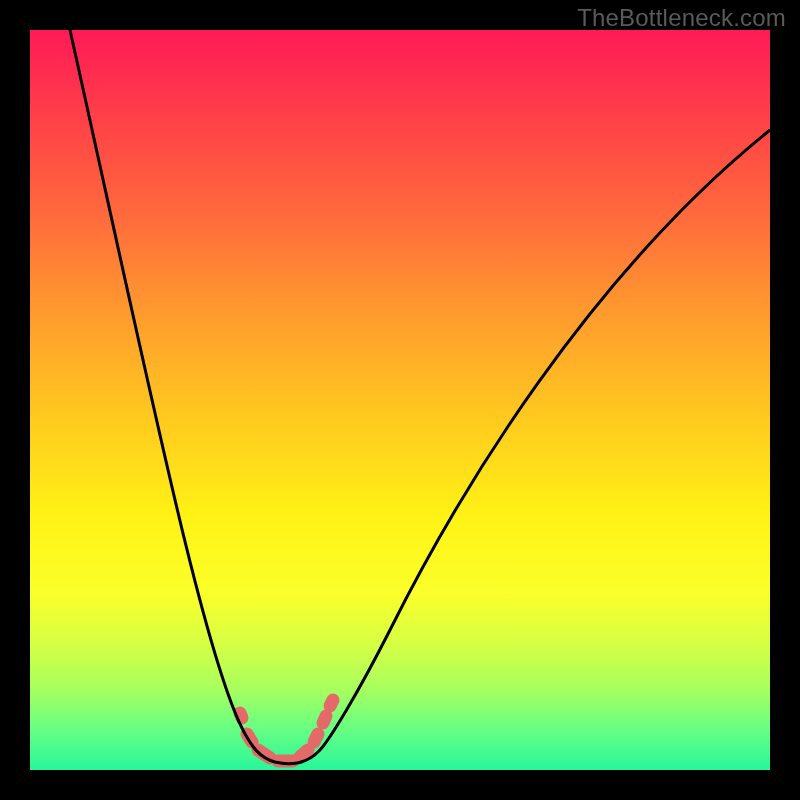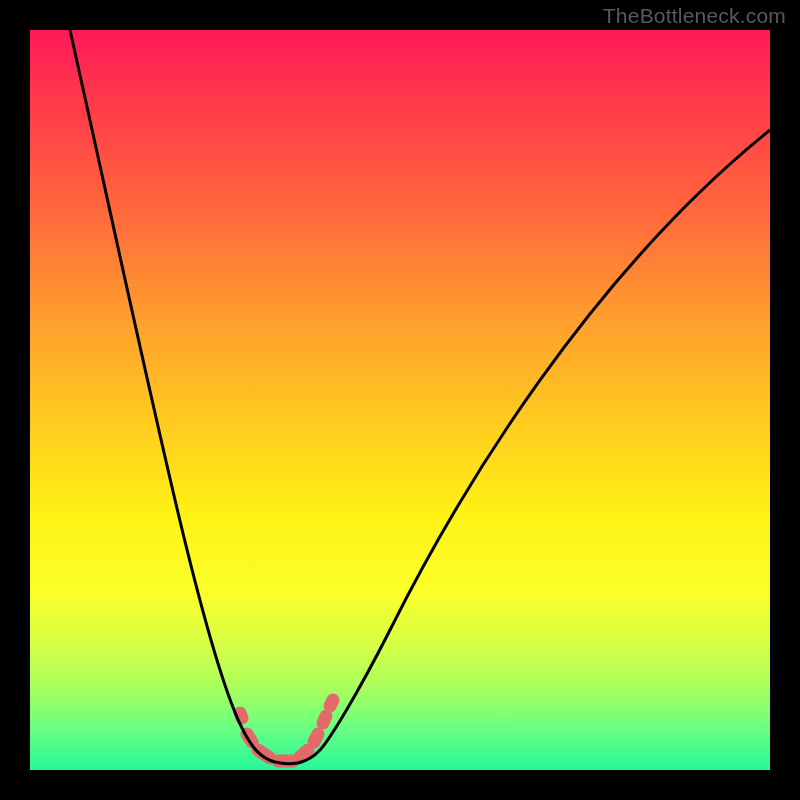--- a/index.html
+++ b/index.html
@@ -42,21 +42,21 @@
       #d6ff44 83%,
       #a8ff5e 89%,
       #6dff80 94%,
       #27f79a 100%
     );
   }
   .watermark {
     position: absolute;
     top: 4px;
     right: 14px;
-    font-size: 21px;
+    font-size: 24px;
     font-weight: 500;
     color: #5a5a5a;
     letter-spacing: 0.2px;
     margin-left: 32px;
   }
   svg.curves {
     position: absolute;
     inset: 0;
   }
 </style>

